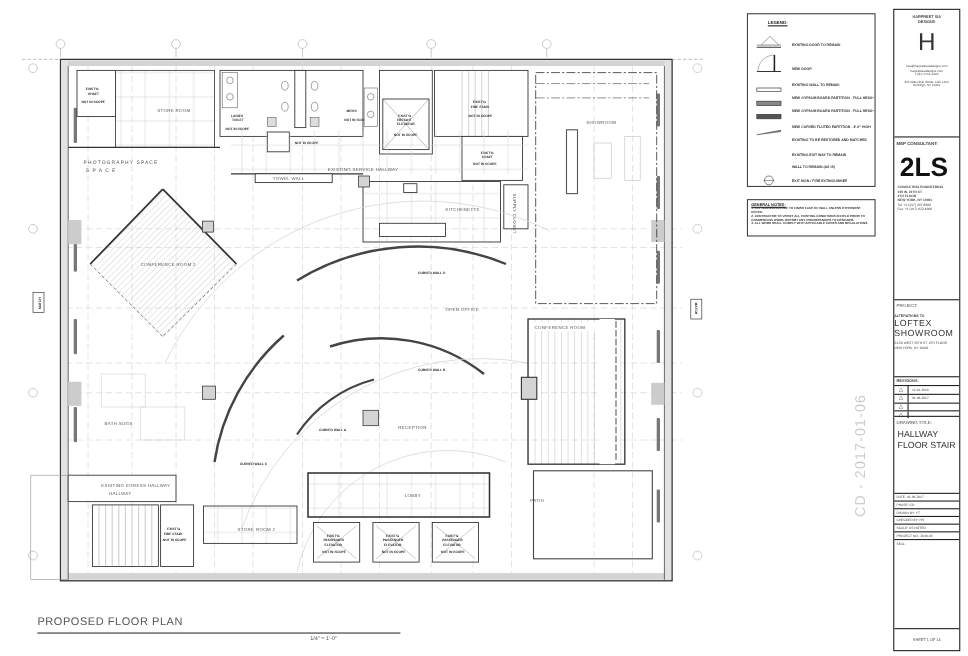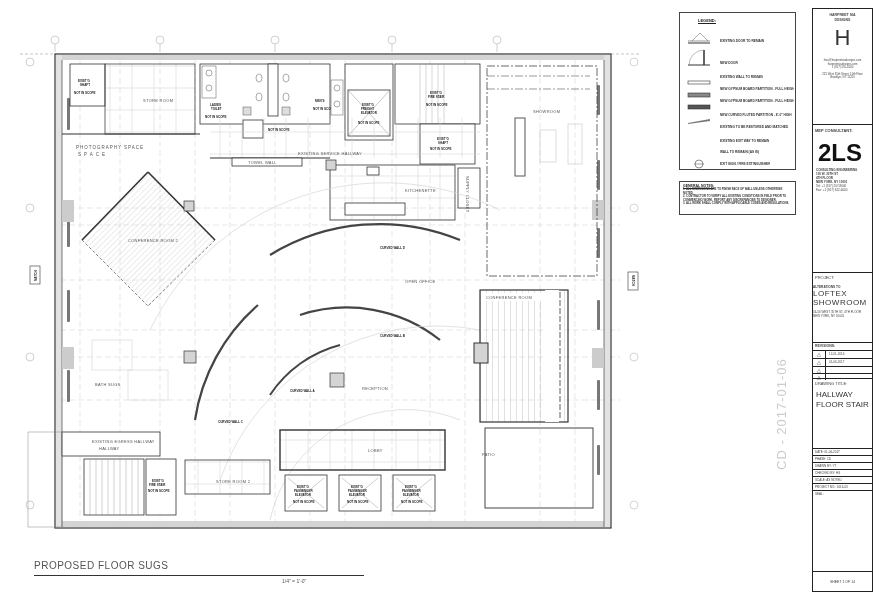--- a/index.html
+++ b/index.html
@@ -325,21 +325,21 @@
   <g>
     <rect x="30" y="266" width="10" height="18" fill="#fff" stroke="#333" stroke-width="0.6"></rect>
     <text class="lbl-b" x="37" y="281" transform="rotate(-90 37 281)">MATCH</text>
   </g>
   <g>
     <rect x="628" y="272" width="10" height="18" fill="#fff" stroke="#333" stroke-width="0.6"></rect>
     <text class="lbl-b" x="632" y="275" transform="rotate(90 632 275)">MATCH</text>
   </g>
 </svg>
 
-<div class="plan-title">PROPOSED FLOOR SUGS</div>
+<div class="plan-title">PROPOSED FLOOR PLAN</div>
 <div class="plan-rule"></div>
 <div class="plan-scale">1/4" = 1'-0"</div>
 
 <div class="watermark">CD - 2017-01-06</div>
 
 <div class="legend">
   <div class="abs" style="left:18px;top:5px;font-size:4px;font-weight:bold;text-decoration:underline;">LEGEND:</div>
   <div class="legend-row" style="top:24px">
     <div class="legend-sym">
         <svg width="28" height="14" style="position:absolute;top:-6px">

